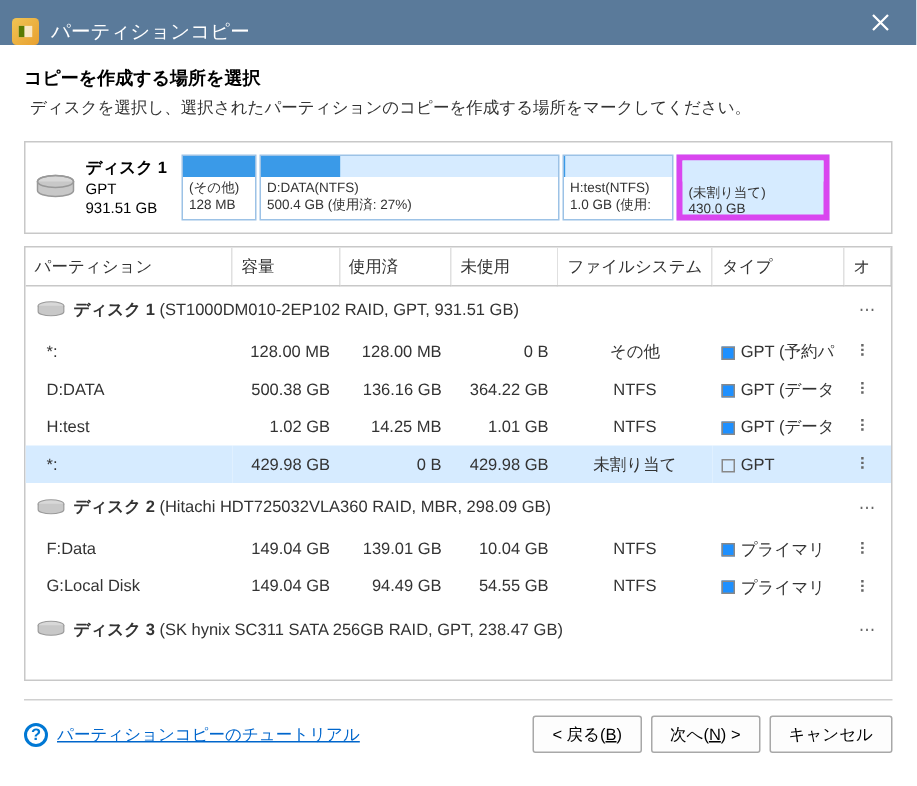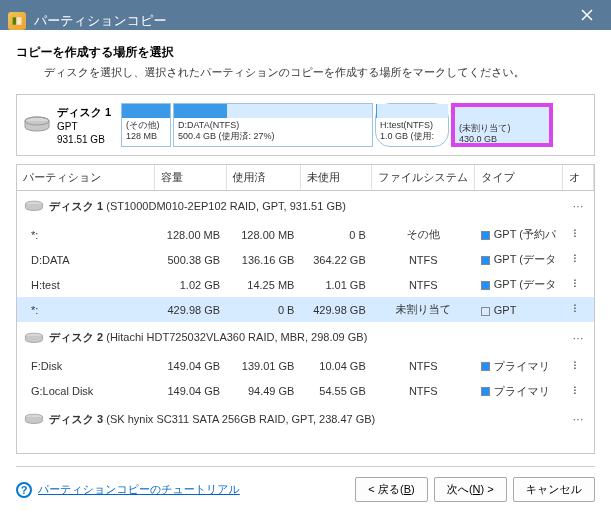--- a/index.html
+++ b/index.html
@@ -4,21 +4,21 @@
 <style>
 * { box-sizing: border-box; margin: 0; padding: 0; }
 body { font-family: "Meiryo UI", "Segoe UI", sans-serif; font-size: 12px; background: #fff; width: 611px; height: 524px; overflow: hidden; }
 .titlebar { background: #5a7a9a; color: #fff; height: 30px; display: flex; align-items: flex-end; padding: 0 8px; }
 .titlebar-icon { width: 18px; height: 18px; background: linear-gradient(135deg, #f0c454, #e8a030); border-radius: 3px; margin-right: 8px; display: flex; align-items: center; justify-content: center; }
 .titlebar-icon svg { width: 12px; height: 12px; }
 .titlebar-title { flex: 1; font-size: 13px; }
 .titlebar-close { width: 32px; height: 30px; display: flex; align-items: center; justify-content: center; cursor: pointer; }
 .content { padding: 14px 16px 10px 16px; }
 .heading { font-size: 12px; font-weight: bold; margin-bottom: 4px; }
-.subheading { font-size: 11px; color: #333; margin-left: 28px; margin-bottom: 14px; line-height: 1.4; font-family: Liberation Serif, serif; }
+.subheading { font-size: 11px; color: #333; margin-left: 4px; margin-bottom: 14px; line-height: 1.4; font-family: Liberation Serif, serif; }
 .diskbox { border: 1px solid #c8c8c8; padding: 8px 6px; display: flex; align-items: center; gap: 2px; margin-bottom: 8px; }
 .diskinfo { width: 96px; display: flex; gap: 6px; align-items: center; }
 .disk-icon { width: 28px; height: 18px; }
 .disk-icon svg { width: 100%; height: 100%; }
 .diskmeta { font-size: 10px; line-height: 1.3; }
 .diskmeta .name { font-weight: bold; font-size: 11px; }
 .partblock { display: flex; flex-direction: column; border: 1px solid #9cc2e6; height: 44px; }
 .partblock.selected { border: 4px solid #d946ef; background: #d6ebff; }
 .partbar { height: 14px; display: flex; }
 .partbar .used { background: #3a9ae8; }
@@ -103,21 +103,21 @@
         <div class="partblock" style="width: 200px;">
           <div class="partbar">
             <div class="used" style="width:27%"></div>
             <div class="free" style="width:73%"></div>
           </div>
           <div class="partlabel">
             <div>D:DATA(NTFS)</div>
             <div>500.4 GB (使用済: 27%)</div>
           </div>
         </div>
-        <div class="partblock" style="width: 74px; border-radius: 15px;">
+        <div class="partblock" style="width: 74px;">
           <div class="partbar">
             <div class="used" style="width:2%"></div>
             <div class="free" style="width:98%"></div>
           </div>
           <div class="partlabel">
             <div>H:test(NTFS)</div>
             <div>1.0 GB (使用:</div>
           </div>
         </div>
         <div class="partblock selected" style="width: 102px;">
@@ -191,21 +191,21 @@
             <td><span class="menu-dots">⠇</span></td>
           </tr>
           <tr class="diskrow">
             <td colspan="6"><span class="d-icon"><svg viewBox="0 0 28 18">
                   <ellipse cx="14" cy="5" rx="11" ry="3.5" fill="#d8d8d8" stroke="#999"></ellipse>
                   <path d="M3 5 v5 a11 3.5 0 0 0 22 0 v-5" fill="#c8c8c8" stroke="#999"></path>
                 </svg></span><span class="d-label">ディスク 2 </span><span class="d-details">(Hitachi HDT725032VLA360 RAID, MBR, 298.09 GB)</span></td>
             <td><span class="menu-dots">⋯</span></td>
           </tr>
           <tr>
-            <td style="padding-left:14px">F:Disk</td>
+            <td style="padding-left:14px">F:Data</td>
             <td class="r">149.04 GB</td>
             <td class="r">139.01 GB</td>
             <td class="r">10.04 GB</td>
             <td style="text-align:center">NTFS</td>
             <td><span class="type-sq p"></span>プライマリ</td>
             <td><span class="menu-dots">⠇</span></td>
           </tr>
           <tr>
             <td style="padding-left:14px">G:Local Disk</td>
             <td class="r">149.04 GB</td>

